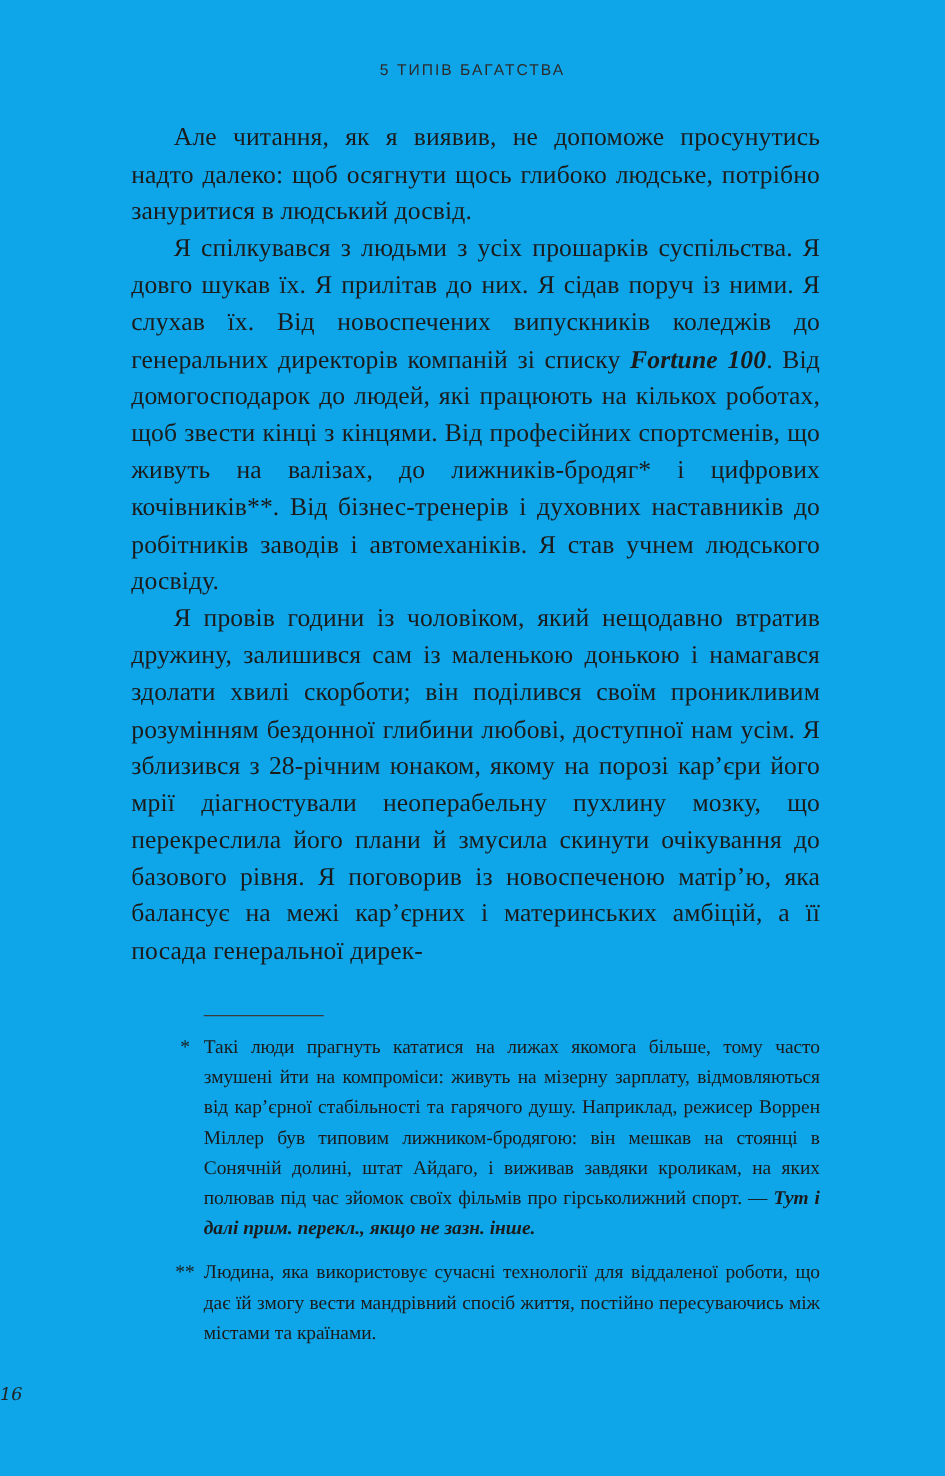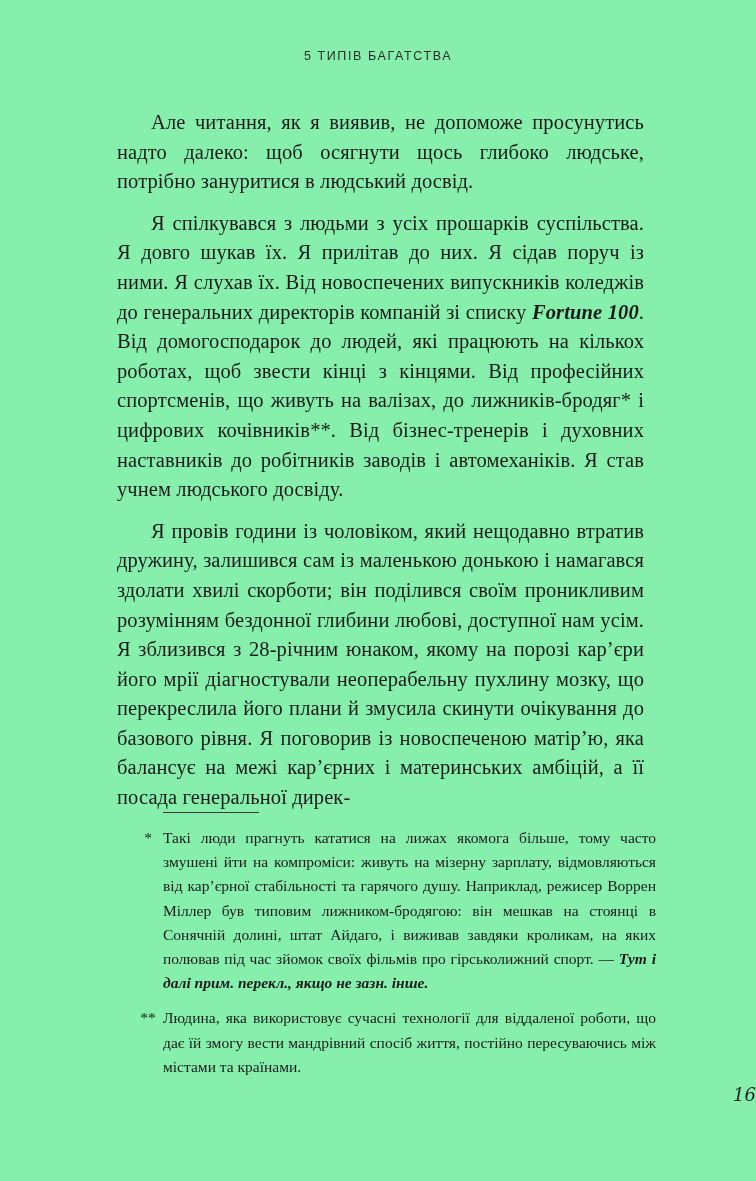--- a/index.html
+++ b/index.html
@@ -3,21 +3,21 @@
 <meta charset="utf-8">
 <style>
   * { box-sizing: border-box; }
   html, body { margin: 0; padding: 0; }
   body { background: #ffffff; }
 
   .page {
     position: relative;
     width: 756px;
     height: 1181px;
-    background: #86efac;
+    background: #0ea5e9;
     color: #1b1b1b;
     font-family: "Liberation Serif", "DejaVu Serif", serif;
     overflow: hidden;
   }
 
   .running-head {
     position: absolute;
     top: 49px;
     left: 0;
     width: 100%;
@@ -33,21 +33,21 @@
     position: absolute;
     top: 96px;
     left: 105px;
     width: 551px;
     font-size: 20.5px;
     line-height: 29.6px;
     text-align: justify;
     letter-spacing: 0.1px;
   }
   .body-text p {
-    margin: 12px;
+    margin: 0;
     text-indent: 34px;
   }
 
   .footnotes {
     position: absolute;
     top: 812px;
     left: 137px;
     width: 519px;
     font-size: 15.5px;
     line-height: 24.2px;
@@ -69,27 +69,27 @@
     width: 26px;
     text-align: center;
     padding-right: 4px;
   }
   .fn-text { flex: 1; }
 
   .italic { font-style: italic; font-weight: bold; }
 
   .page-number {
     position: absolute;
-    top: 1084px;
+    top: 1108px;
     left: 0;
     width: 100%;
-    text-align: right;
+    text-align: left;
     font-family: "DejaVu Serif", serif;
     font-style: italic;
-    font-size: 18px;
+    font-size: 14px;
     color: #222222;
   }
 </style>
 </head>
 <body>
 
 <div class="page">
 
   <header class="running-head">5 ТИПІВ БАГАТСТВА</header>
 

